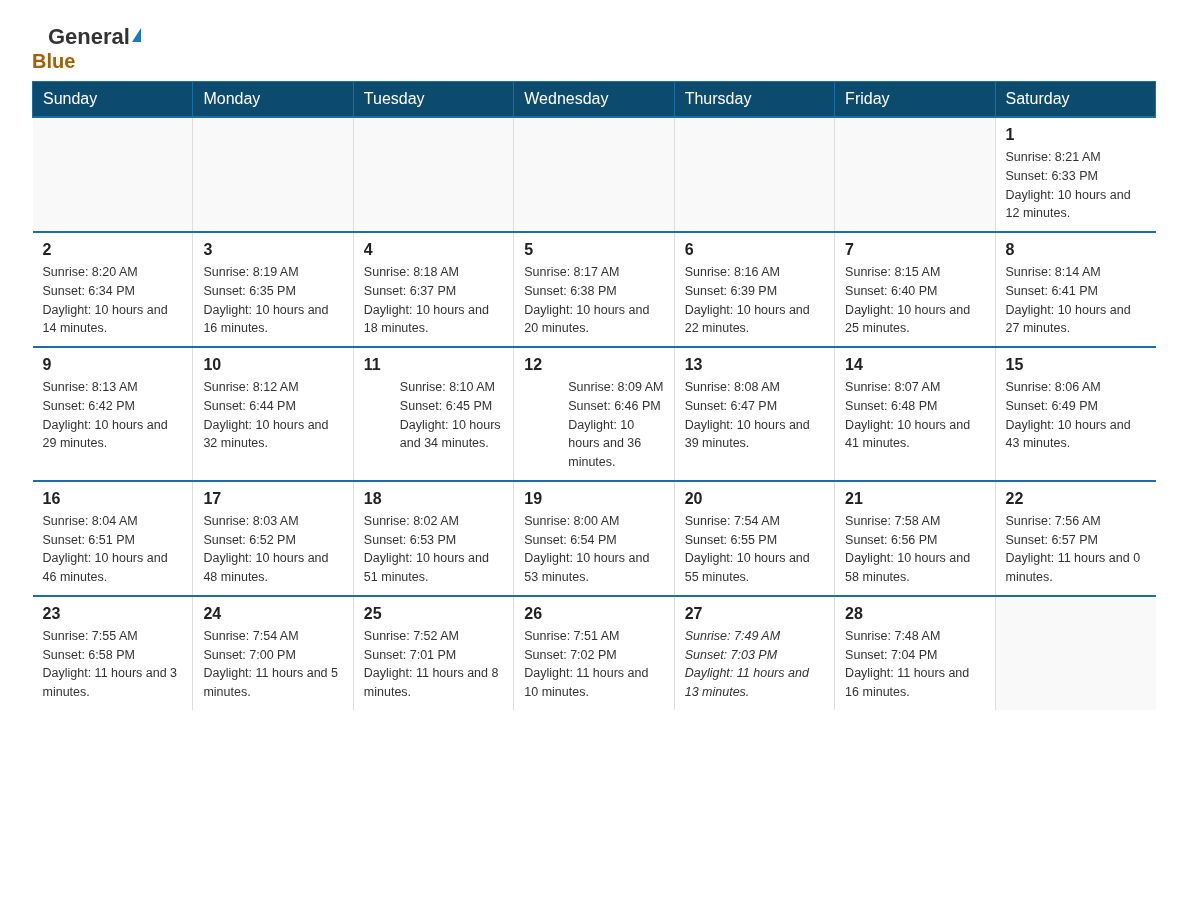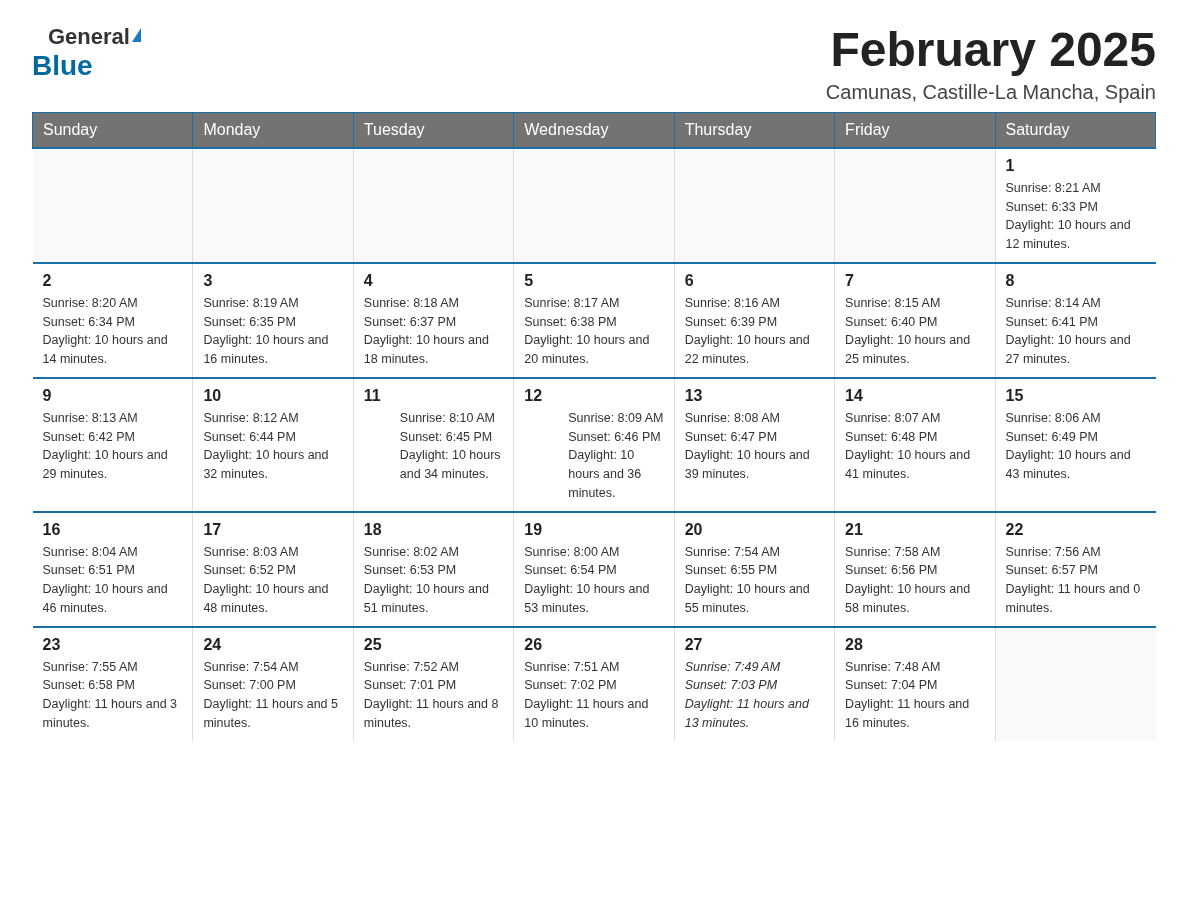--- a/index.html
+++ b/index.html
@@ -20,23 +20,23 @@
       display: flex;
       flex-direction: column;
       align-items: flex-start;
     }
     .logo-general {
       font-size: 22px;
       font-weight: bold;
       color: #333;
     }
     .logo-blue {
-      font-size: 28px;
+      font-size: 20px;
       font-weight: bold;
-      color: #0369a1;
+      color: #a16207;
     }
     .logo-triangle {
       display: inline-block;
       width: 0;
       height: 0;
       border-left: 9px solid transparent;
       border-bottom: 14px solid #1a7abf;
       margin-left: 2px;
       vertical-align: middle;
       position: relative;
@@ -55,21 +55,21 @@
       font-size: 20px;
       color: #444;
       margin-top: 4px;
     }
     table {
       width: 100%;
       border-collapse: collapse;
       margin-top: 8px;
     }
     thead tr {
-      background-color: #737373;
+      background-color: #0c4a6e;
       margin-top: 14px;
     }
     thead th {
       color: #fff;
       font-size: 16px;
       font-weight: normal;
       padding: 8px 10px;
       text-align: left;
       border: 1px solid #1a6fa8;
     }
@@ -113,24 +113,20 @@
 </head>
 <body>
 
 <div class="header">
   <div class="logo">
     <div style="display:flex;align-items:center;margin-left:16px;">
       <span class="logo-general">General</span>
       <span class="logo-triangle"></span>
     </div>
     <span class="logo-blue">Blue</span>
-  </div>
-  <div class="title-block">
-    <div class="month-title">February 2025</div>
-    <div class="location">Camunas, Castille-La Mancha, Spain</div>
   </div>
 </div>
 
 <table>
   <thead>
     <tr>
     <th>Sunday</th>
         <th>Monday</th>
         <th>Tuesday</th>
         <th>Wednesday</th>

